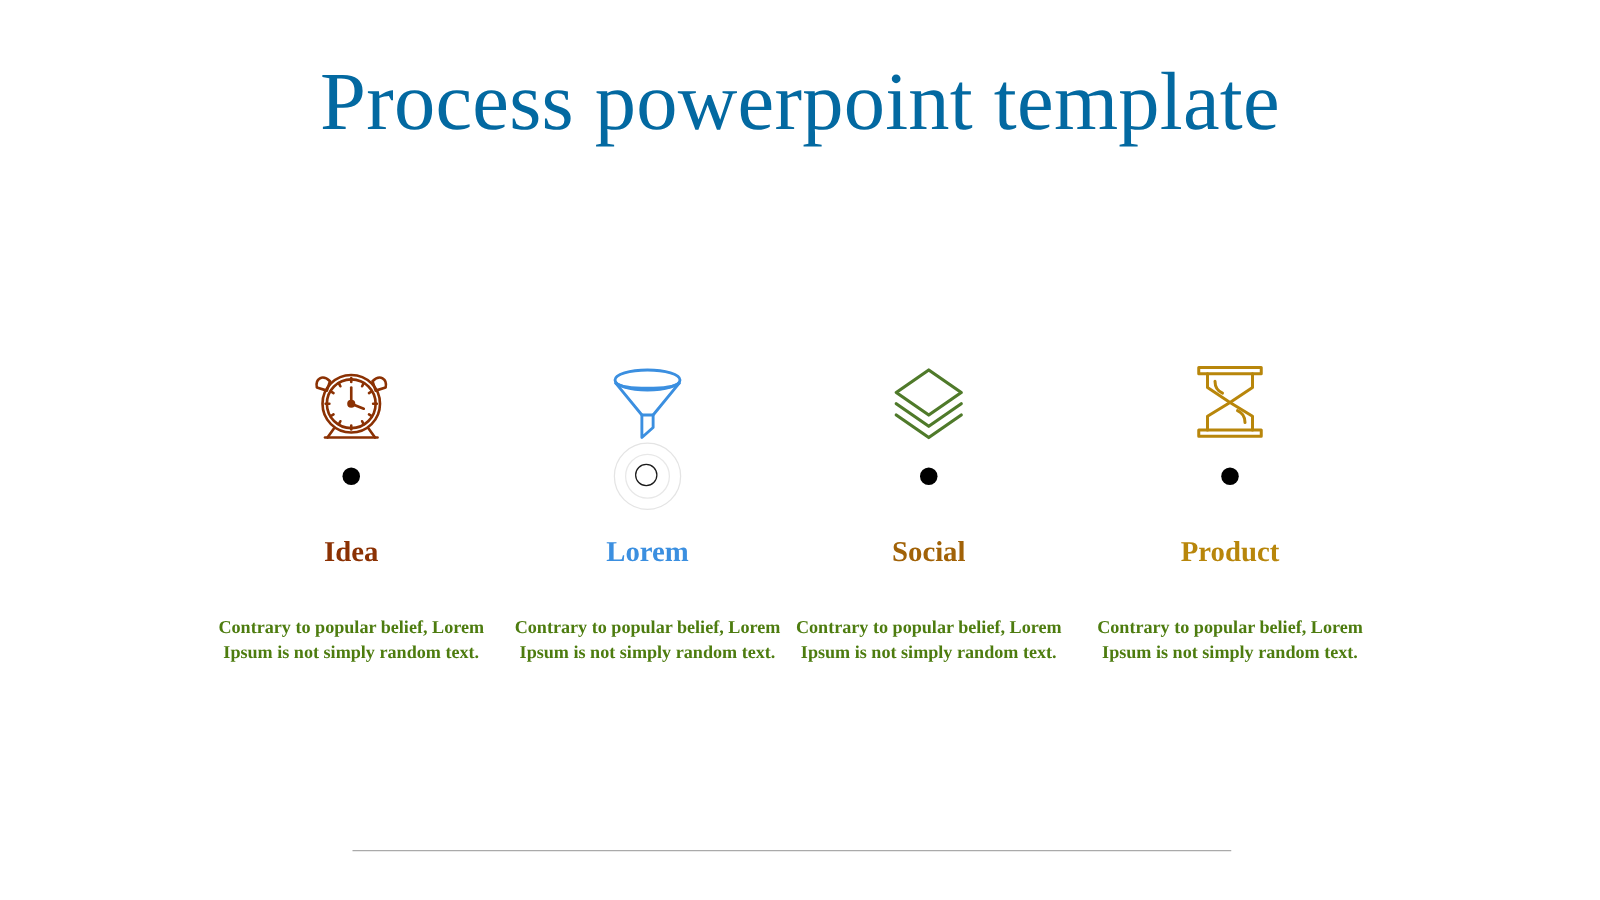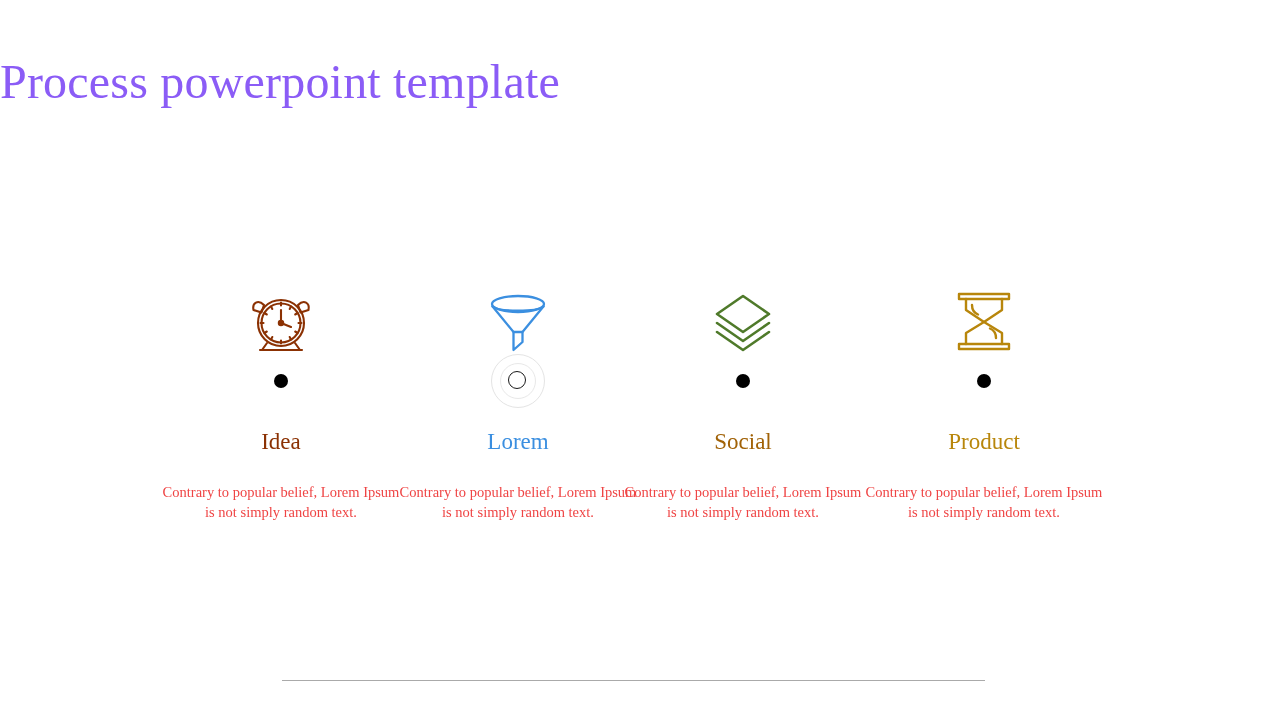--- a/index.html
+++ b/index.html
@@ -18,36 +18,38 @@
     position: absolute;
     inset: 0;
     width: 1280px;
     height: 720px;
   }
   .slide-title {
     position: absolute;
     top: 52px;
     left: 0;
     width: 1280px;
-    font-family: "Liberation Serif", serif;
-    font-size: 48px;
+    text-align: center;
+    font-family: "Liberation Serif", serif;
+    font-size: 66px;
     font-weight: 400;
-    color: #8b5cf6;
+    color: #0369a1;
     letter-spacing: 0.2px;
     line-height: 60px;
     white-space: nowrap;
   }
 
   
   .process {
     position: absolute;
     top: 285px;
     left: 0;
     width: 1280px;
     height: 260px;
+    font-weight: bold;
   }
   .timeline-line {
     position: absolute;
     top: 395px;
     left: 282px;
     width: 703px;
     height: 1px;
     background: #aaaaaa;
   }
 
@@ -128,28 +130,28 @@
     left: 0;
     width: 240px;
     text-align: center;
     font-family: "Liberation Serif", serif;
     font-size: 23px;
     line-height: 30px;
     white-space: nowrap;
   }
   .step-desc {
     position: absolute;
-    top: 197px;
+    top: 207px;
     left: 0;
     width: 240px;
     text-align: center;
     font-family: "Liberation Serif", serif;
     font-size: 14.5px;
     line-height: 20px;
-    color: #ef4444;
+    color: #4d7c0f;
   }
 </style>
 </head>
 <body>
 
 <div class="slide">
 
   <div class="slide-title">Process powerpoint template</div>
 
   <div class="process">

